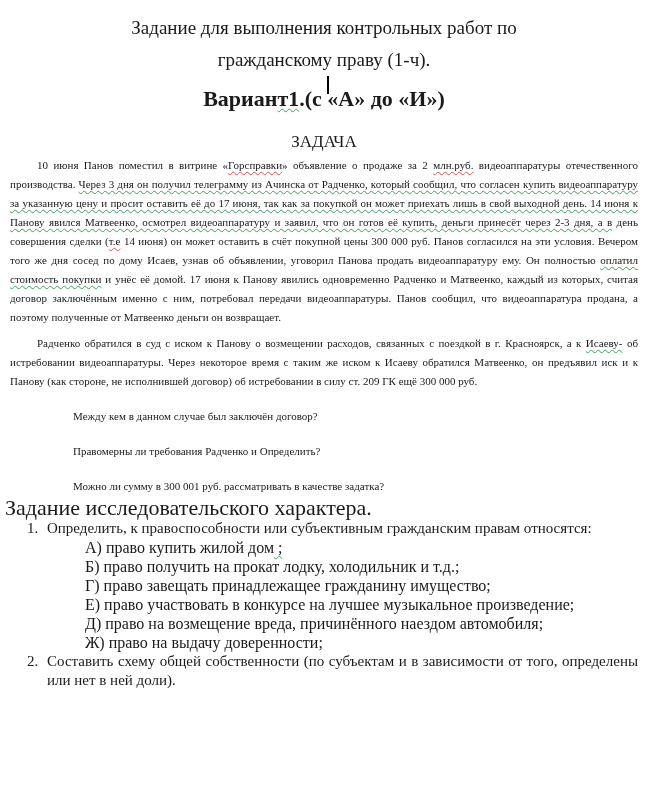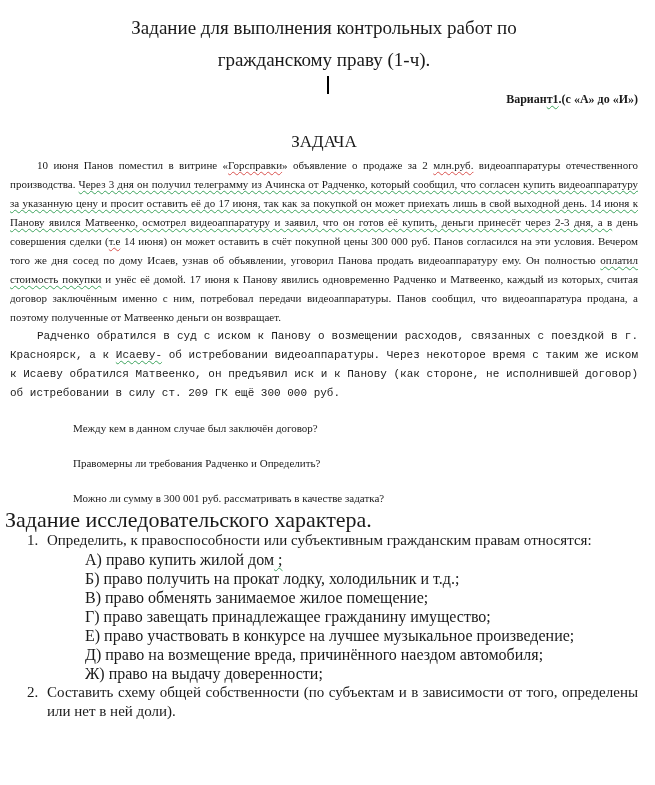--- a/index.html
+++ b/index.html
@@ -3,24 +3,24 @@
 <meta charset="utf-8">
 <style>
   html,body{margin:0;padding:0;}
   body{
     width:655px;height:785px;background:#ffffff;overflow:hidden;position:relative;
     font-family:"Liberation Serif","DejaVu Serif",serif;color:#1a1a1a;
   }
   .page{padding:12px 17px 0 10px;}
   .doc-title{font-size:19px;line-height:32px;text-align:center;font-weight:400;margin:0;}
   .caret{position:absolute;left:327px;top:76px;width:2px;height:18px;background:#000;}
-  .variant{margin-top:12px;text-align:right;font-weight:bold;font-size:12px;line-height:22px;}
+  .variant{margin-top:12px;text-align:center;font-weight:bold;font-size:22px;line-height:22px;}
   .task-h{margin-top:22px;text-align:center;font-size:17px;line-height:20px;}
   .body-p{margin:4px 0 0 0;font-size:11px;line-height:19px;text-align:justify;text-indent:27px;}
-  .body-p + .body-p{margin-top:0;font-family:Liberation Mono, monospace;}
+  .body-p + .body-p{margin-top:7px;}
   .q{font-size:11px;line-height:19px;padding-left:63px;margin-top:16px;}
   .research-h{margin:0 0 0 -5px;font-weight:400;font-size:22px;line-height:23px;}
   .li{display:flex;margin-left:17px;font-size:15px;line-height:19px;}
   .li .num{flex:none;width:20px;}
   .li .li-text{flex:1;text-align:justify;}
   .sub{margin-left:75px;font-size:16px;line-height:19px;}
   .sq-red{
     text-decoration:underline wavy var(--sq-red,#d9534f);
     text-decoration-thickness:1px;text-underline-offset:2px;
   }
@@ -55,21 +55,20 @@
 
   <h2 class="research-h">Задание исследовательского характера.</h2>
 
   <div class="li">
     <span class="num">1.</span>
     <div class="li-text">Определить, к правоспособности или субъективным гражданским правам относятся:</div>
   </div>
 
   <div class="sub"><span>А) право купить жилой дом</span><span class="sq-green"> ;</span></div>
   <div class="sub"><span>Б) право получить на прокат лодку, холодильник и т.д.;</span></div>
-  <div class="sub"><span>В) право обменять занимаемое жилое помещение;</span></div>
   <div class="sub"><span>Г) право завещать принадлежащее гражданину имущество;</span></div>
   <div class="sub"><span>Е) право участвовать в конкурсе на лучшее музыкальное произведение;</span></div>
   <div class="sub"><span>Д) право на возмещение вреда, причинённого наездом автомобиля;</span></div>
   <div class="sub"><span>Ж) право на выдачу доверенности;</span></div>
 
   <div class="li">
     <span class="num">2.</span>
     <div class="li-text">Составить схему общей собственности (по субъектам и в зависимости от того, определены или нет в ней доли).</div>
   </div>
 

